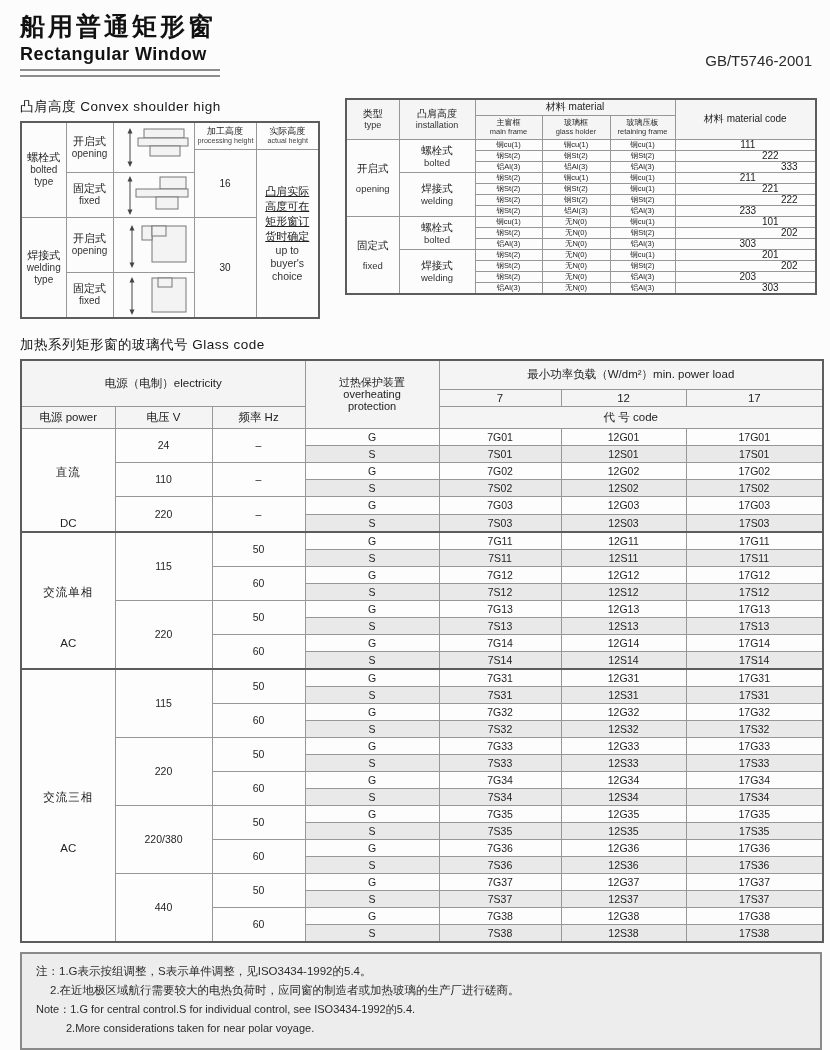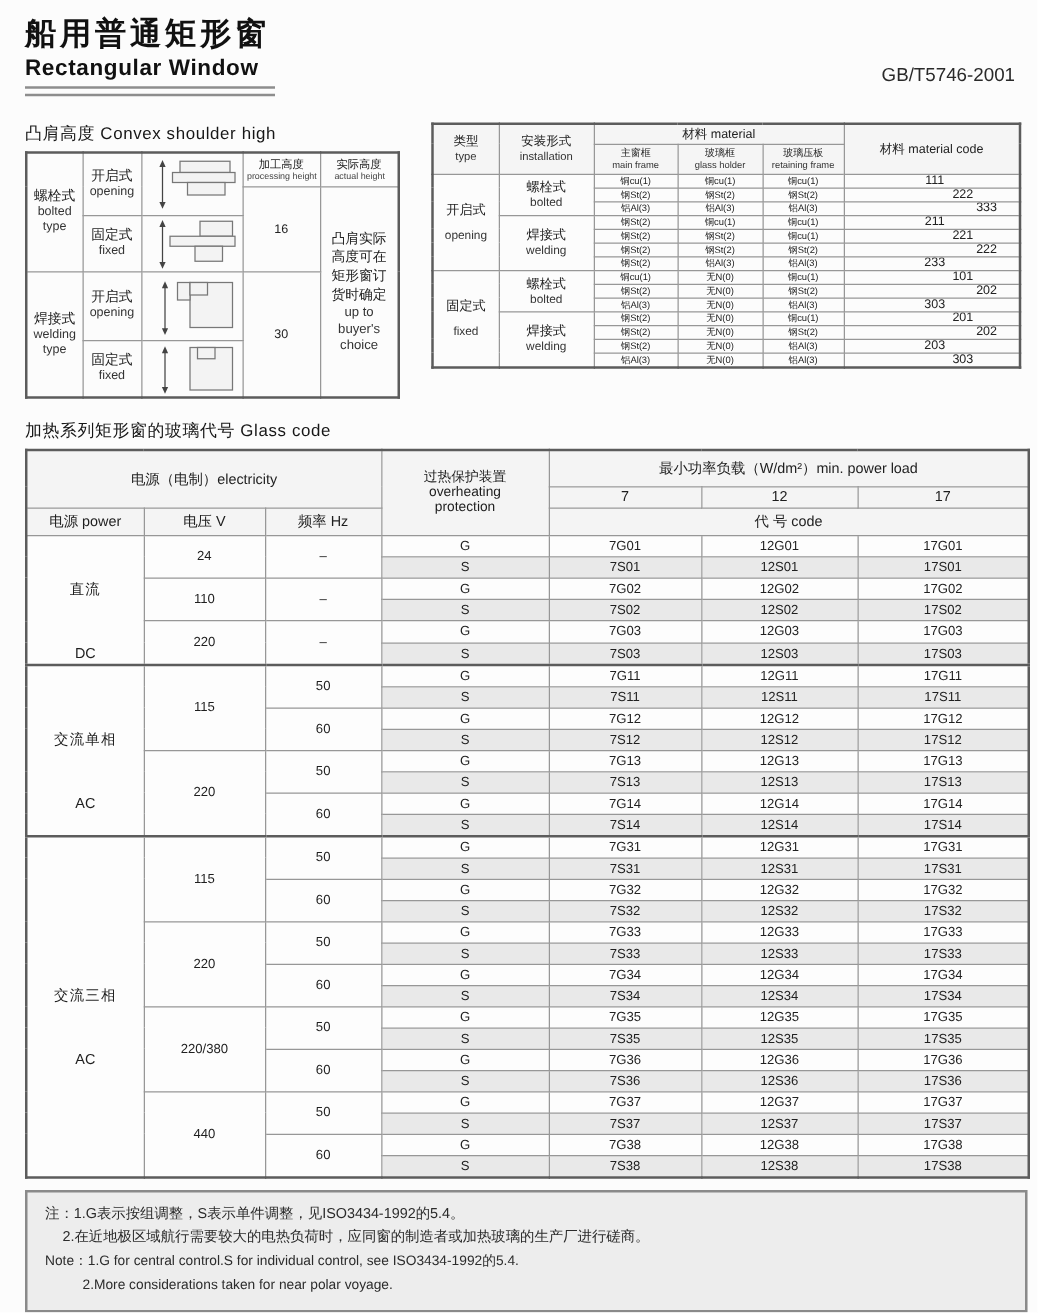--- a/index.html
+++ b/index.html
@@ -24,21 +24,21 @@
   td,th{border:1px solid #979797;text-align:center;vertical-align:middle;padding:0;font-weight:normal;overflow:hidden;}
   .convex-table,.material-table,.glass-table{border:2px solid #5c5c5c;}
   
   .convex-table{width:300px;}
   .convex-table td,.convex-table th{font-size:10px;color:#222;}
   .cell-zh{font-size:11px;display:block;line-height:13px;}
   .cell-en{font-size:10px;display:block;line-height:12px;color:#333;}
   .hdr-zh{font-size:9px;display:block;line-height:10px;}
   .hdr-en{font-size:7.5px;display:block;line-height:9px;color:#444;transform:scale(.95);}
   .hval{font-size:13px;}
-  .actual-cell .cell-zh{line-height:15px;padding:0 4px;}
+  .actual-cell .cell-zh{line-height:15px;padding:0 4px;text-decoration:underline;}
   .actual-cell .cell-en{line-height:13px;font-size:10.5px;padding:0 6px;}
   .draw-cell svg{display:block;margin:0 auto;}
   
   .material-table{width:470px;}
   .material-table th{background:#f5f5f5;}
   .mat-h-zh{font-size:10px;display:block;line-height:12px;}
   .mat-h-en{font-size:9px;display:block;line-height:10px;color:#333;}
   .mat-sub-zh{font-size:8px;display:block;line-height:9px;}
   .mat-sub-en{font-size:7.5px;display:block;line-height:9px;color:#333;}
   .material-table td.mat-cell{font-size:7.5px;height:10px;line-height:10px;color:#222;}
@@ -202,21 +202,21 @@
             <col style="width:65px">
             <col style="width:141px">
           </colgroup>
         <thead>
           <tr style="height:16px">
             <th rowspan="2">
               <span class="mat-h-zh">类型</span>
               <span class="mat-h-en">type</span>
             </th>
             <th rowspan="2">
-              <span class="mat-h-zh">安装形式</span>
+              <span class="mat-h-zh">凸肩高度</span>
               <span class="mat-h-en">installation</span>
             </th>
             <th colspan="3" style="font-size:10px">材料 material</th>
             <th rowspan="2" style="font-size:10px">材料  material code</th>
           </tr>
           <tr style="height:24px">
             <th>
               <span class="mat-sub-zh">主窗框</span>
               <span class="mat-sub-en">main frame</span>
             </th>

